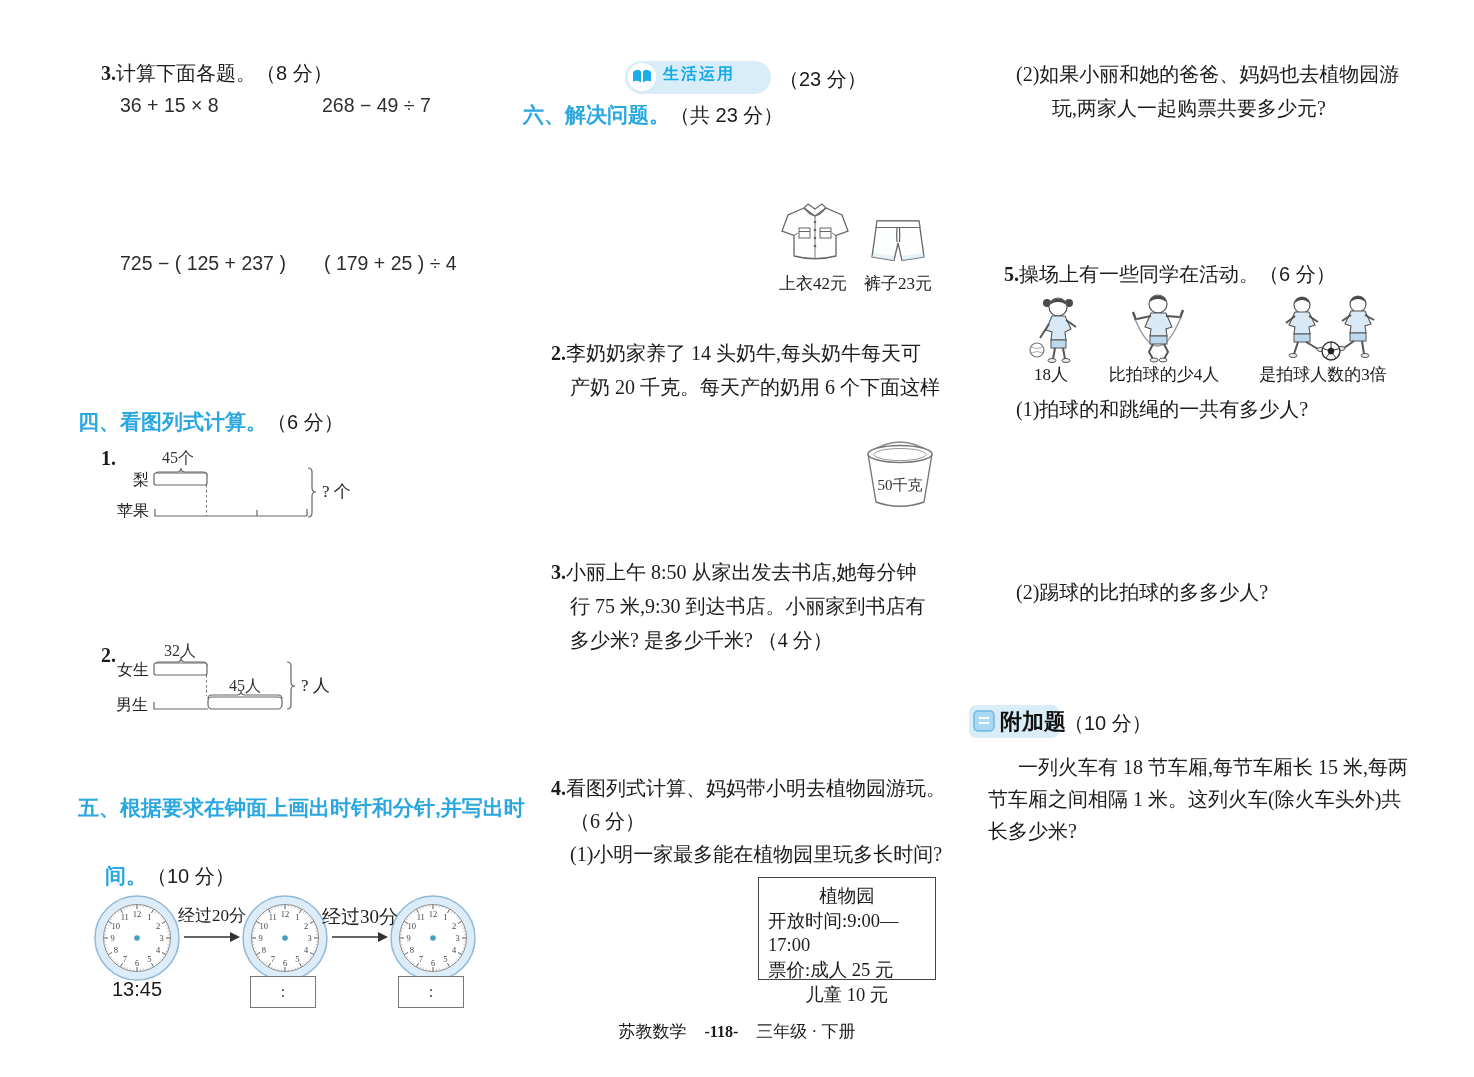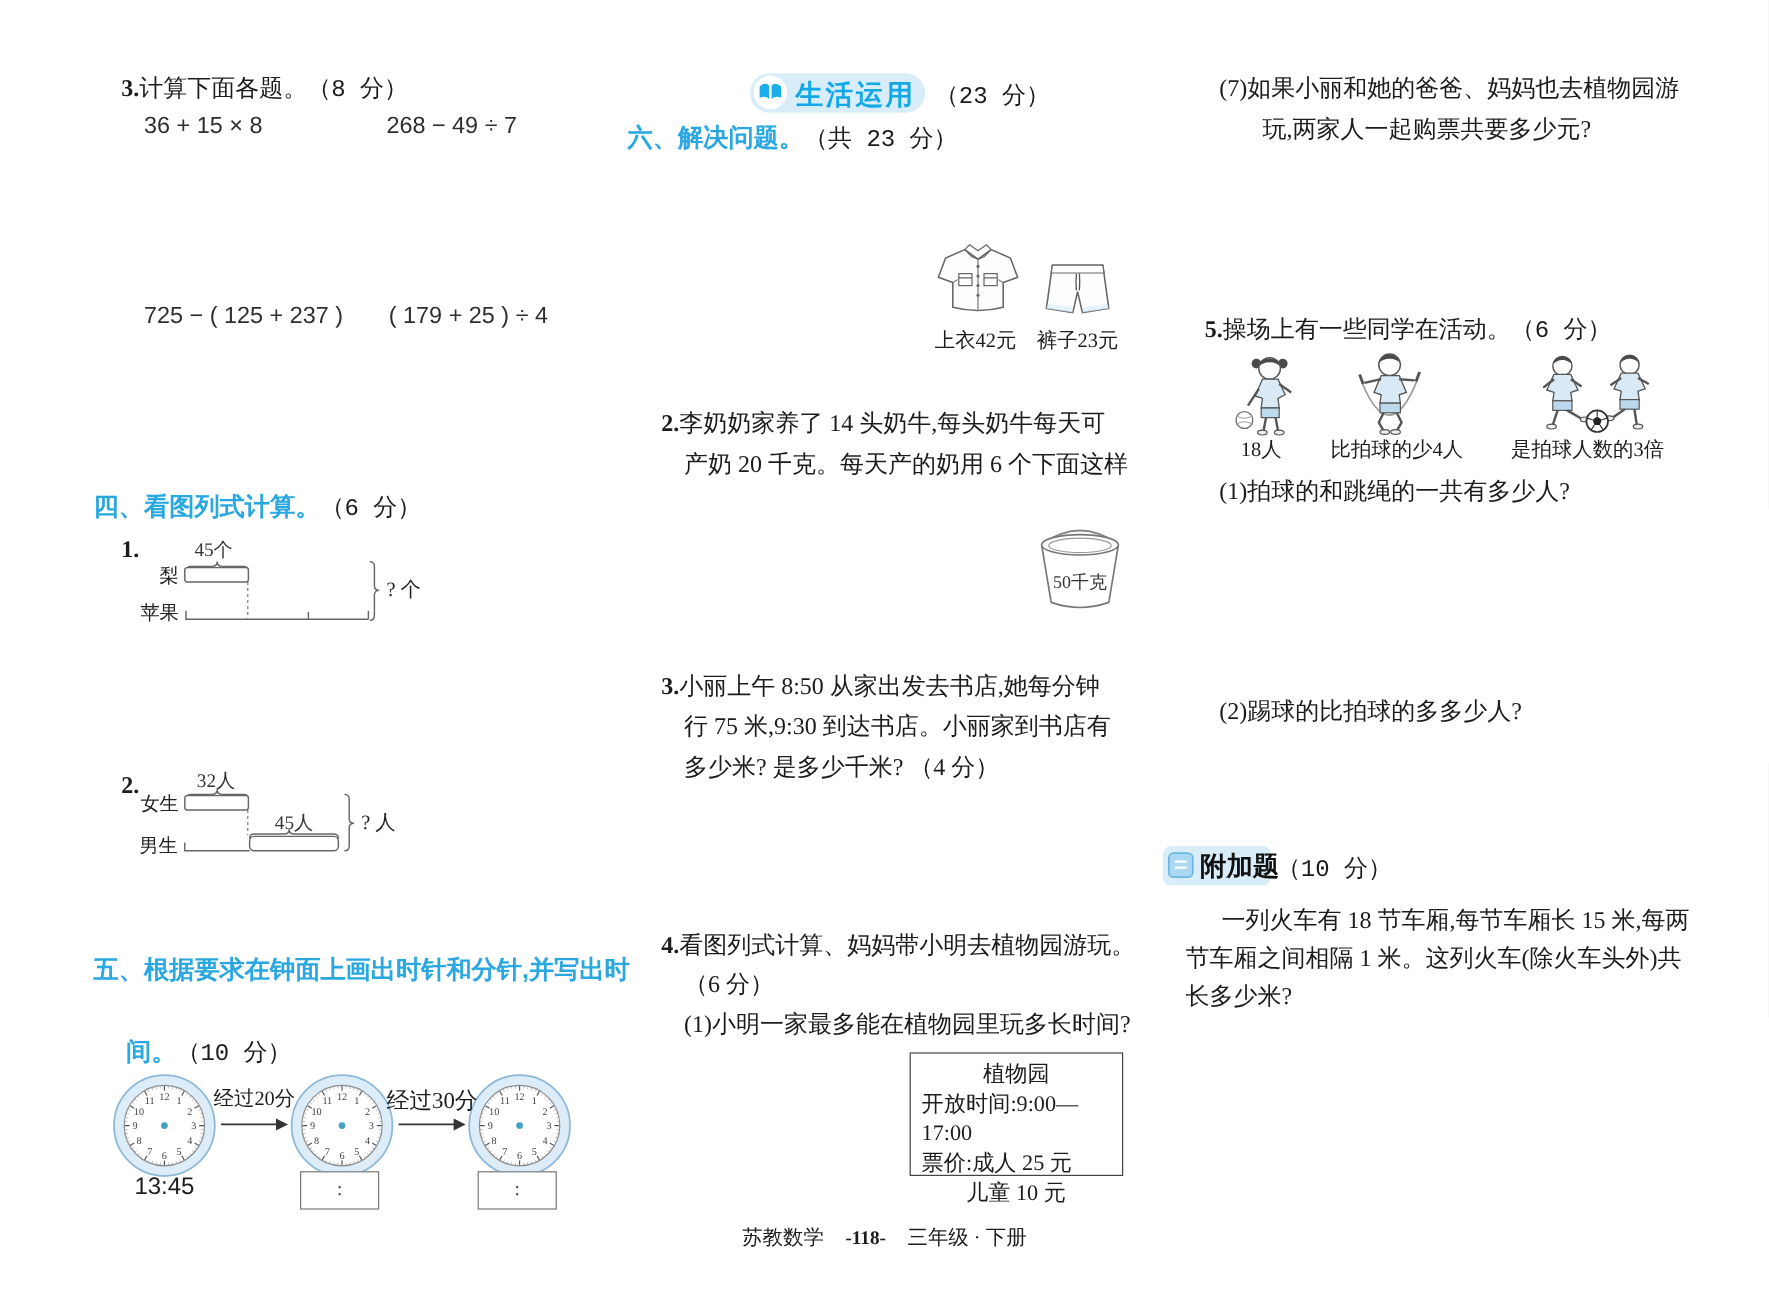--- a/index.html
+++ b/index.html
@@ -1,32 +1,32 @@
 <!DOCTYPE html>
 <html><head>
 <meta charset="utf-8">
 <style>
   html,body{margin:0;padding:0;background:#e8e8e8;}
   #page{position:relative;width:1474px;height:1077px;background:#ffffff;overflow:hidden;
         font-family:"Liberation Serif","DejaVu Serif",serif;color:#1c1c1c;}
   .abs{position:absolute;}
   .sans{font-family:"Liberation Sans","DejaVu Sans",sans-serif;}
   .blue-head{color:#29a7e0;font-weight:bold;font-family:"Liberation Sans","DejaVu Sans",sans-serif;font-size:21px;}
-  .score{font-weight:normal;color:#1c1c1c;font-family:Liberation Mono, monospace;font-size:20px;}
+  .score{font-weight:normal;color:#1c1c1c;font-family:Liberation Sans, sans-serif;font-size:20px;}
   .qtitle{font-size:20px;}
   .qnum{font-weight:bold;}
   .para{font-size:20px;color:#1c1c1c;}
   .para .line{white-space:nowrap;}
   .para .cont{padding-left:19px;}
   .expr{font-family:"Liberation Sans","DejaVu Sans",sans-serif;font-size:19.5px;color:#2e2e2e;white-space:nowrap;}
   .caption{font-size:17px;text-align:center;white-space:nowrap;}
   .ansbox{border:1px solid #777;background:#fff;display:flex;align-items:center;justify-content:center;
           font-size:16px;color:#444;}
   .pill{background:#d9edf9;border-radius:17px;}
-  .badge-label{color:#13a9e8;font-weight:bold;font-size:23px;letter-spacing:2px;
+  .badge-label{color:#13a9e8;font-weight:bold;font-size:16px;letter-spacing:2px;
                font-family:"Liberation Sans","DejaVu Sans",sans-serif;}
   .bonus-bg{background:#d9edf9;border-radius:7px;}
   .bonus-label{font-weight:bold;font-size:22px;color:#111;
                font-family:"Liberation Sans","DejaVu Sans",sans-serif;}
   .garden{border:1.5px solid #444;background:#fff;font-size:18.5px;line-height:24px;}
   .garden .gtitle{text-align:center;margin-top:6px;}
   .garden .gline{padding-left:9px;margin-top:1px;}
   .garden .gindent{padding-left:46px;}
   .footer{display:flex;justify-content:center;align-items:baseline;gap:18px;width:100%;}
   svg text{font-family:"Liberation Serif","DejaVu Serif",serif;}
@@ -403,21 +403,21 @@
   </div>
 
   <div class="abs garden" style="left:758px;top:877px;width:176px;height:101px;">
     <div class="gtitle">植物园</div>
     <div class="gline">开放时间:9:00—17:00</div>
     <div class="gline">票价:成人 25 元</div>
     <div class="gline gindent">儿童 10 元</div>
   </div>
 
   <div class="abs para" style="left:1016px;top:57px;line-height:34px;">
-    <div class="line">(7)如果小丽和她的爸爸、妈妈也去植物园游</div>
+    <div class="line">(2)如果小丽和她的爸爸、妈妈也去植物园游</div>
     <div class="line" style="padding-left:36px;">玩,两家人一起购票共要多少元?</div>
   </div>
 
   <div class="abs para" style="left:1004px;top:261px;">
     <span class="qnum">5.</span><span>操场上有一些同学在活动。</span><span class="score" style="font-size:20px;">（6 分）</span>
   </div>
 
   <svg class="abs" style="left:1026px;top:294px;" width="60" height="70" viewBox="0 0 60 70">
     <circle cx="11" cy="56" r="7" fill="#fff" stroke="#777" stroke-width="1.2"></circle>
     <path d="M5,53 Q11,56 17,53 M5,59 Q11,56 17,59" fill="none" stroke="#999" stroke-width="0.8"></path>

